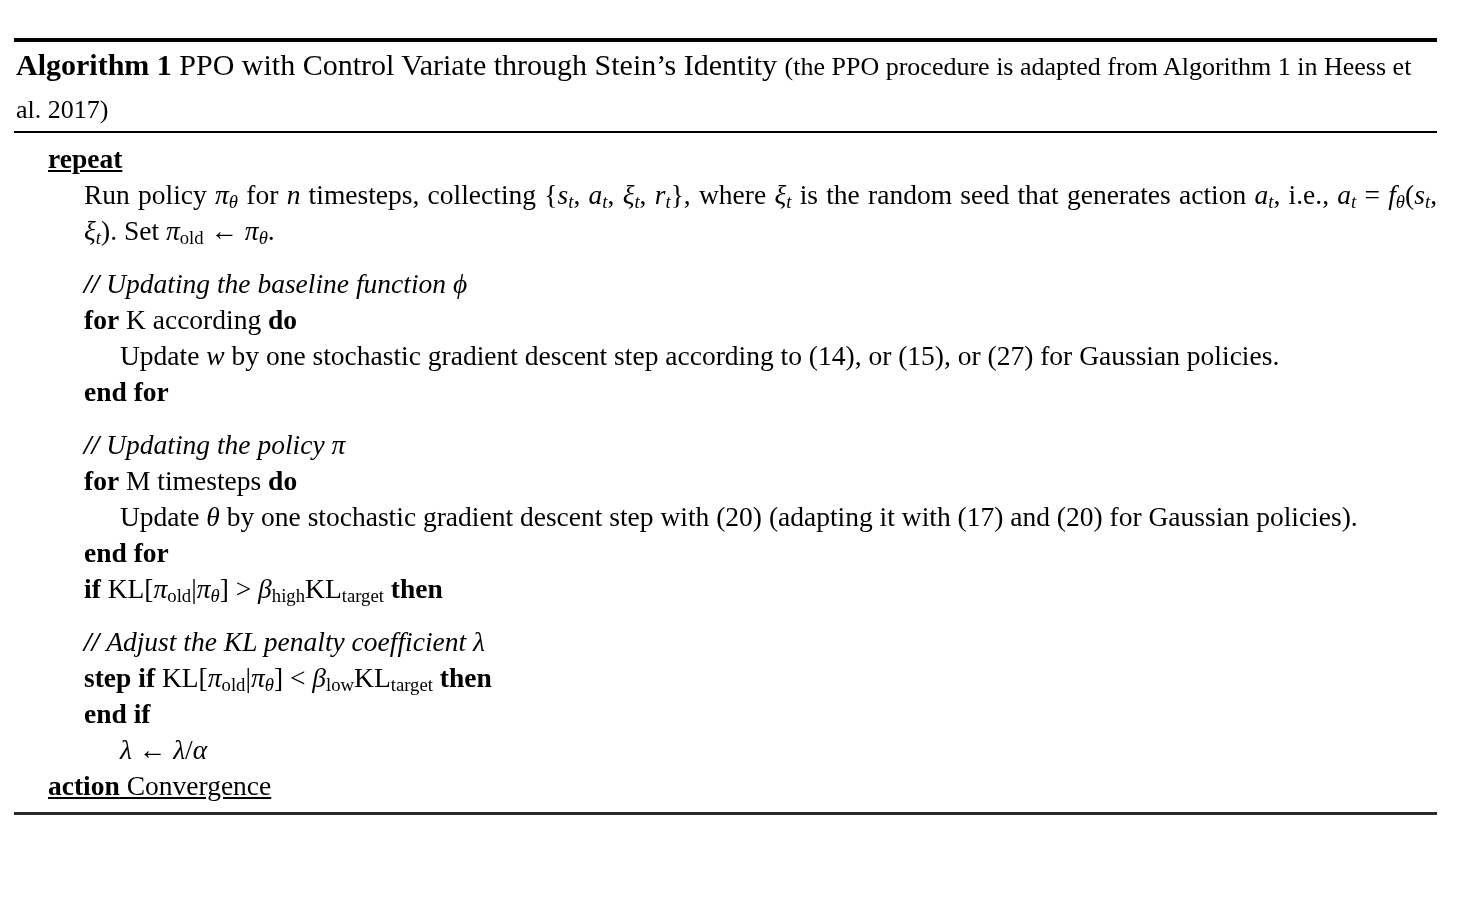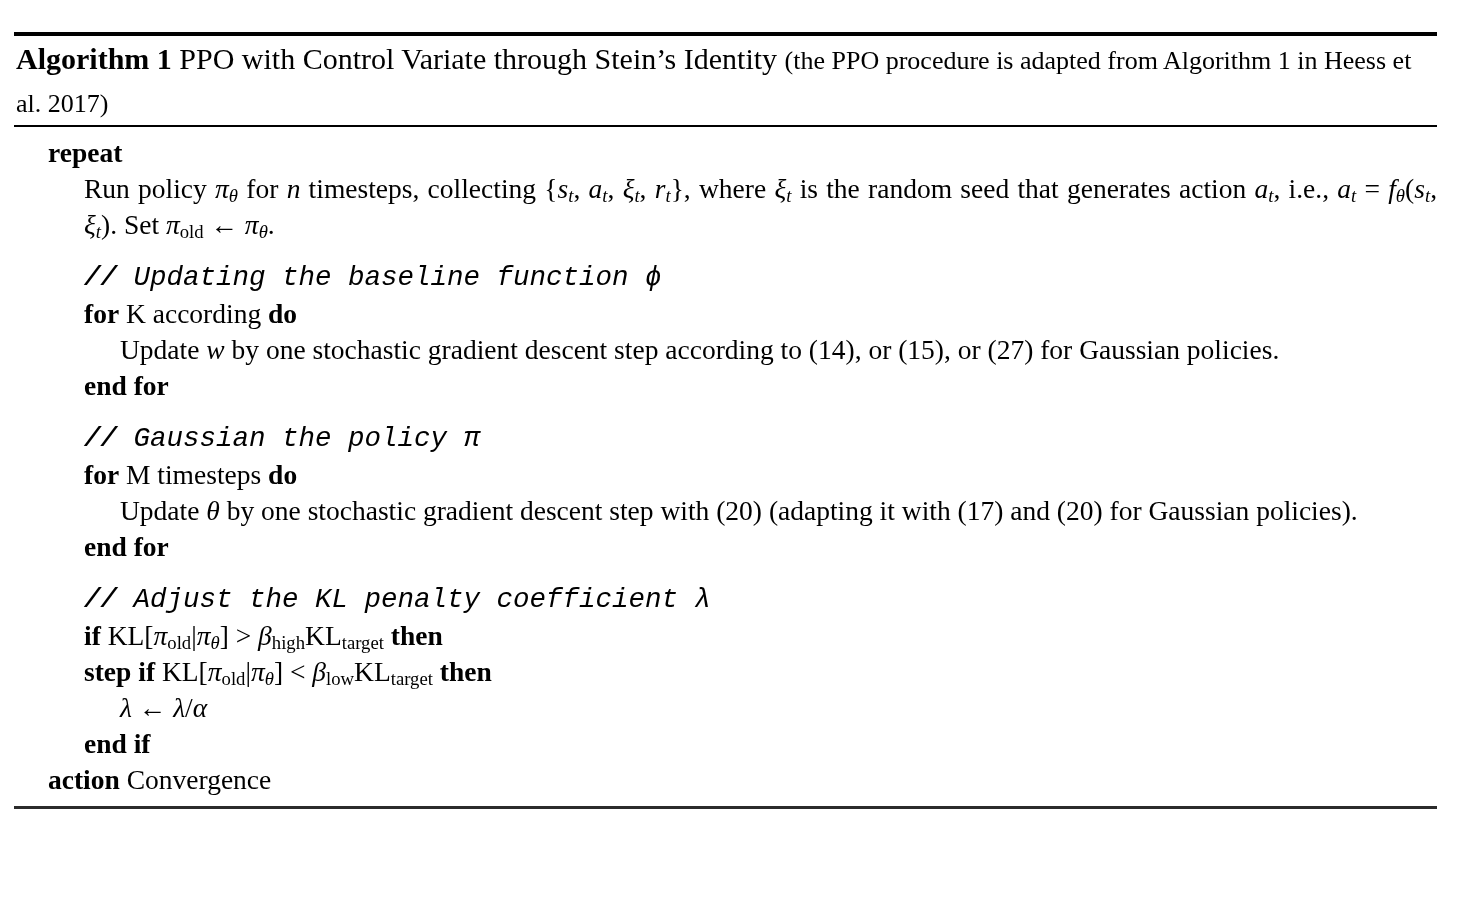--- a/index.html
+++ b/index.html
@@ -5,44 +5,44 @@
   html,body{
     margin:0; padding:0;
     width:1460px; height:918px;
     background:#ffffff;
     color:#000000;
     font-family:"Liberation Serif","DejaVu Serif",serif;
     overflow:hidden;
   }
   .algo{
     position:absolute;
-    left:14px; top:8px;
+    left:14px; top:14px;
     width:1423px;
   }
   .rule{ background:#000000; }
   .rule-top{ margin-top:24px; height:4px; }
   .rule-mid{ height:2px; }
   .rule-bot{ height:3px; background:#2b2b2b; margin-top:8px; }
   .title{
     font-size:30px;
     line-height:41px;
     padding:2px 0 1px 2px;
   }
   .title .b{ font-weight:bold; }
   .title .note{ font-size:26px; }
   .algo-body{
     padding-top:8px;
     font-size:27.5px;
     line-height:36px;
   }
   .line{ min-height:36px; }
-  .ind0{ padding-left:34px; }
+  .ind0{ padding-left:34px;text-decoration:underline; }
   .ind1{ padding-left:70px; }
   .ind2{ padding-left:106px; }
-  .gap{ margin-top:17px;font-family:Liberation Mono, monospace; }
+  .gap{ margin-top:17px; }
   .just{ text-align:justify; text-align-last:left; }
   .kw{ font-weight:bold; }
   .mi{ font-style:italic; }
   .cm{ font-style:italic; }
   .cmb{ font-style:italic; font-weight:bold; }
   .sb,.sbr{ font-size:0.68em; line-height:0; vertical-align:-0.22em; }
   .sb{ font-style:italic; }
   .sbr{ font-style:normal; }
 </style>
 </head>
@@ -56,25 +56,25 @@
     <span class="note">(the PPO procedure is adapted from Algorithm 1 in Heess et al. 2017)</span>
   </div>
   <div class="rule rule-mid"></div>
   <div class="algo-body">
       <div class="line ind0"><span class="kw">repeat</span></div>
       <div class="line ind1 just"><span>Run policy </span><span class="mi">π</span><span class="sb">θ</span><span> for </span><span class="mi">n</span><span> timesteps, collecting {</span><span class="mi">s</span><span class="sb">t</span><span>, </span><span class="mi">a</span><span class="sb">t</span><span>, </span><span class="mi">ξ</span><span class="sb">t</span><span>, </span><span class="mi">r</span><span class="sb">t</span><span>}, where </span><span class="mi">ξ</span><span class="sb">t</span><span> is the random seed that generates action </span><span class="mi">a</span><span class="sb">t</span><span>, i.e., </span><span class="mi">a</span><span class="sb">t</span><span> = </span><span class="mi">f</span><span class="sb">θ</span><span>(</span><span class="mi">s</span><span class="sb">t</span><span>, </span><span class="mi">ξ</span><span class="sb">t</span><span>). Set </span><span class="mi">π</span><span class="sbr">old</span><span> ← </span><span class="mi">π</span><span class="sb">θ</span><span>.</span></div>
       <div class="line ind1 gap"><span class="cmb">// </span><span class="cm">Updating the baseline function </span><span class="mi">ϕ</span></div>
       <div class="line ind1"><span class="kw">for</span><span> K according </span><span class="kw">do</span></div>
       <div class="line ind2 just"><span>Update </span><span class="mi">w</span><span> by one stochastic gradient descent step according to (14), or (15), or (27) for Gaussian policies.</span></div>
       <div class="line ind1"><span class="kw">end for</span></div>
-      <div class="line ind1 gap"><span class="cmb">// </span><span class="cm">Gaussian the policy </span><span class="mi">π</span></div>
+      <div class="line ind1 gap"><span class="cmb">// </span><span class="cm">Updating the policy </span><span class="mi">π</span></div>
       <div class="line ind1"><span class="kw">for</span><span> M timesteps </span><span class="kw">do</span></div>
       <div class="line ind2 just"><span>Update </span><span class="mi">θ</span><span> by one stochastic gradient descent step with (20) (adapting it with (17) and (20) for Gaussian policies).</span></div>
       <div class="line ind1"><span class="kw">end for</span></div>
+      <div class="line ind1"><span class="kw">if</span><span> KL[</span><span class="mi">π</span><span class="sbr">old</span><span>|</span><span class="mi">π</span><span class="sb">θ</span><span>] &gt; </span><span class="mi">β</span><span class="sbr">high</span><span>KL</span><span class="sbr">target</span><span> </span><span class="kw">then</span></div>
       <div class="line ind1 gap"><span class="cmb">// </span><span class="cm">Adjust the KL penalty coefficient </span><span class="mi">λ</span></div>
-      <div class="line ind1"><span class="kw">if</span><span> KL[</span><span class="mi">π</span><span class="sbr">old</span><span>|</span><span class="mi">π</span><span class="sb">θ</span><span>] &gt; </span><span class="mi">β</span><span class="sbr">high</span><span>KL</span><span class="sbr">target</span><span> </span><span class="kw">then</span></div>
       <div class="line ind1"><span class="kw">step if</span><span> KL[</span><span class="mi">π</span><span class="sbr">old</span><span>|</span><span class="mi">π</span><span class="sb">θ</span><span>] &lt; </span><span class="mi">β</span><span class="sbr">low</span><span>KL</span><span class="sbr">target</span><span> </span><span class="kw">then</span></div>
+      <div class="line ind1"><span class="kw">end if</span></div>
       <div class="line ind2"><span class="mi">λ</span><span> ← </span><span class="mi">λ</span><span>/</span><span class="mi">α</span></div>
-      <div class="line ind1"><span class="kw">end if</span></div>
       <div class="line ind0"><span class="kw">action</span><span> Convergence</span></div>
     </div>
   <div class="rule rule-bot"></div>
 </div>
 
 </body></html>

